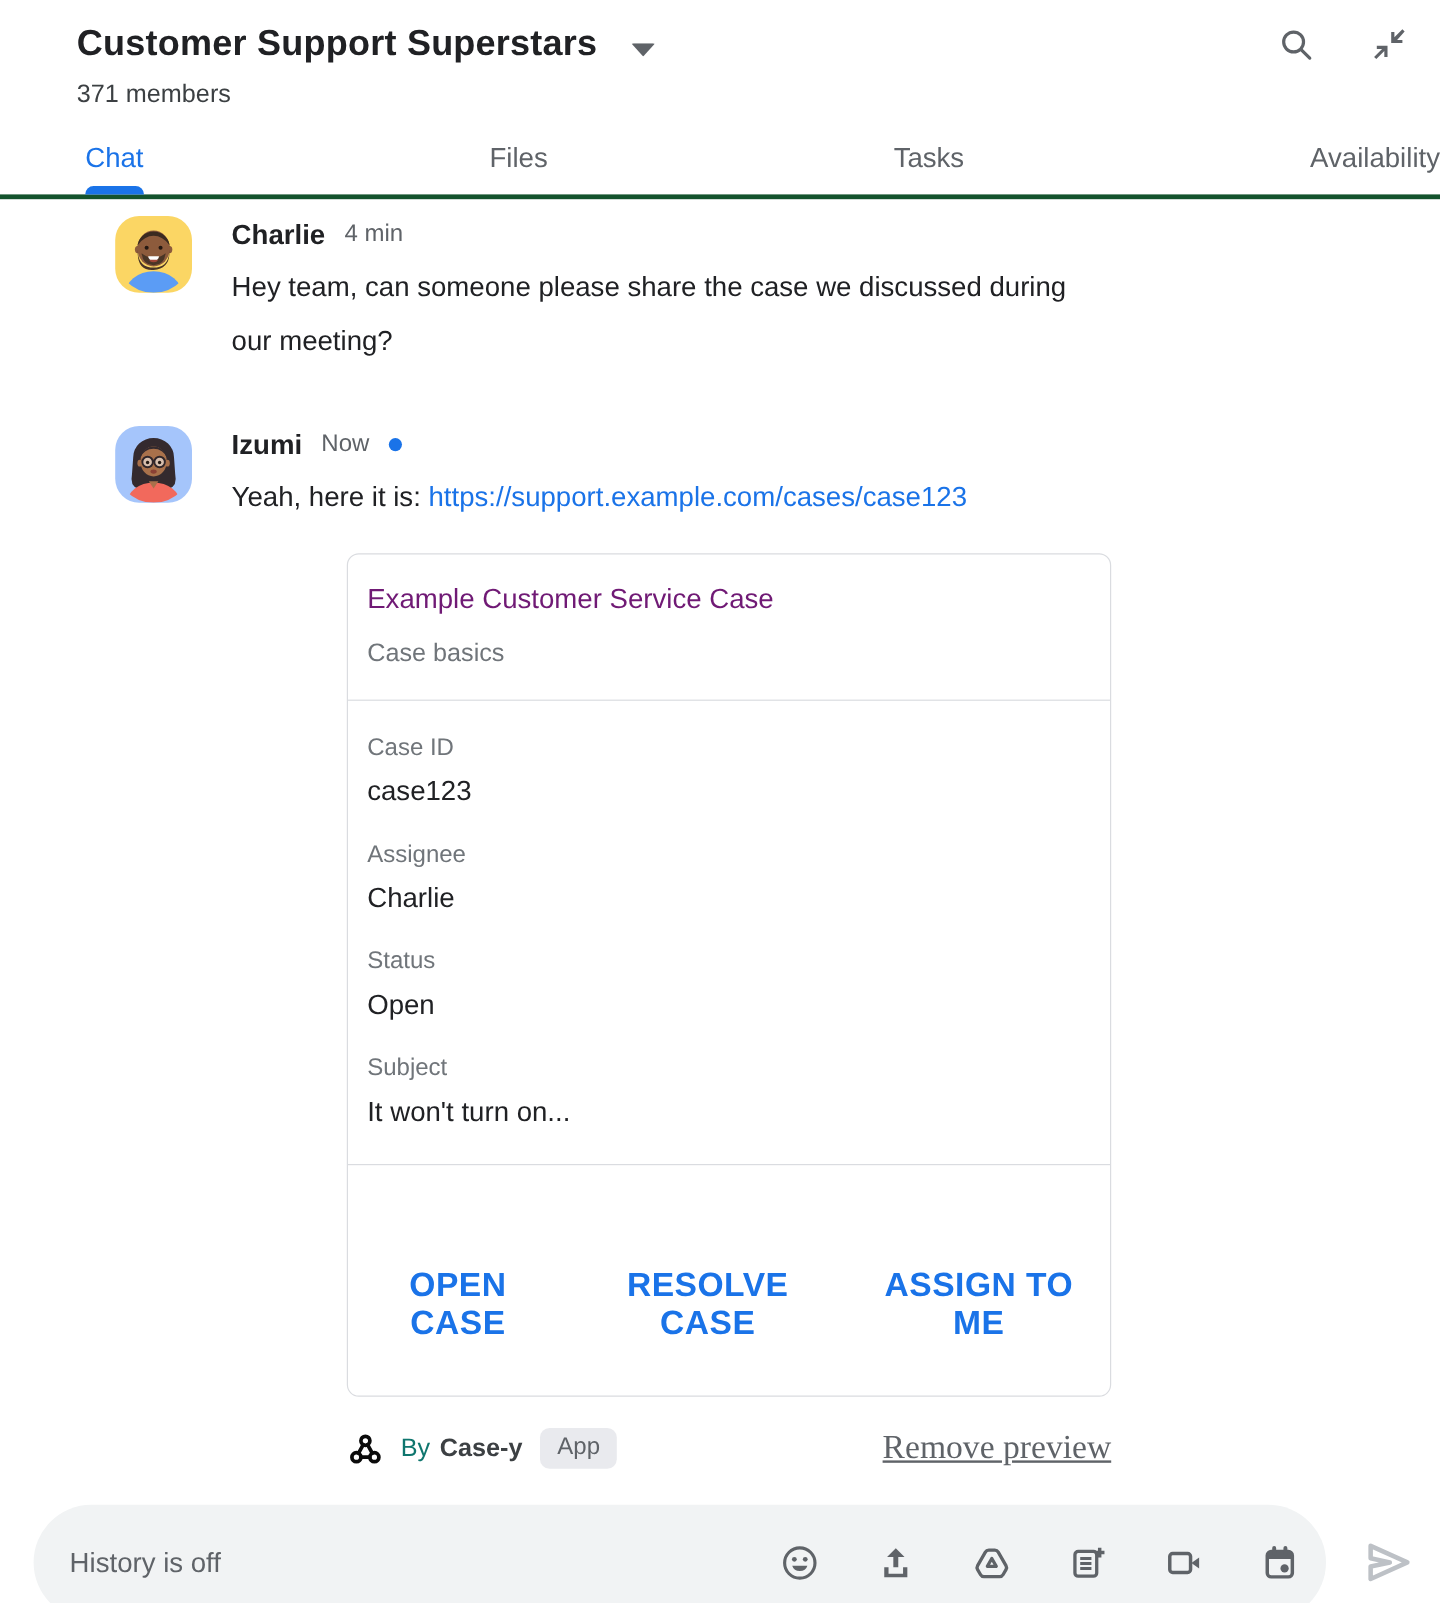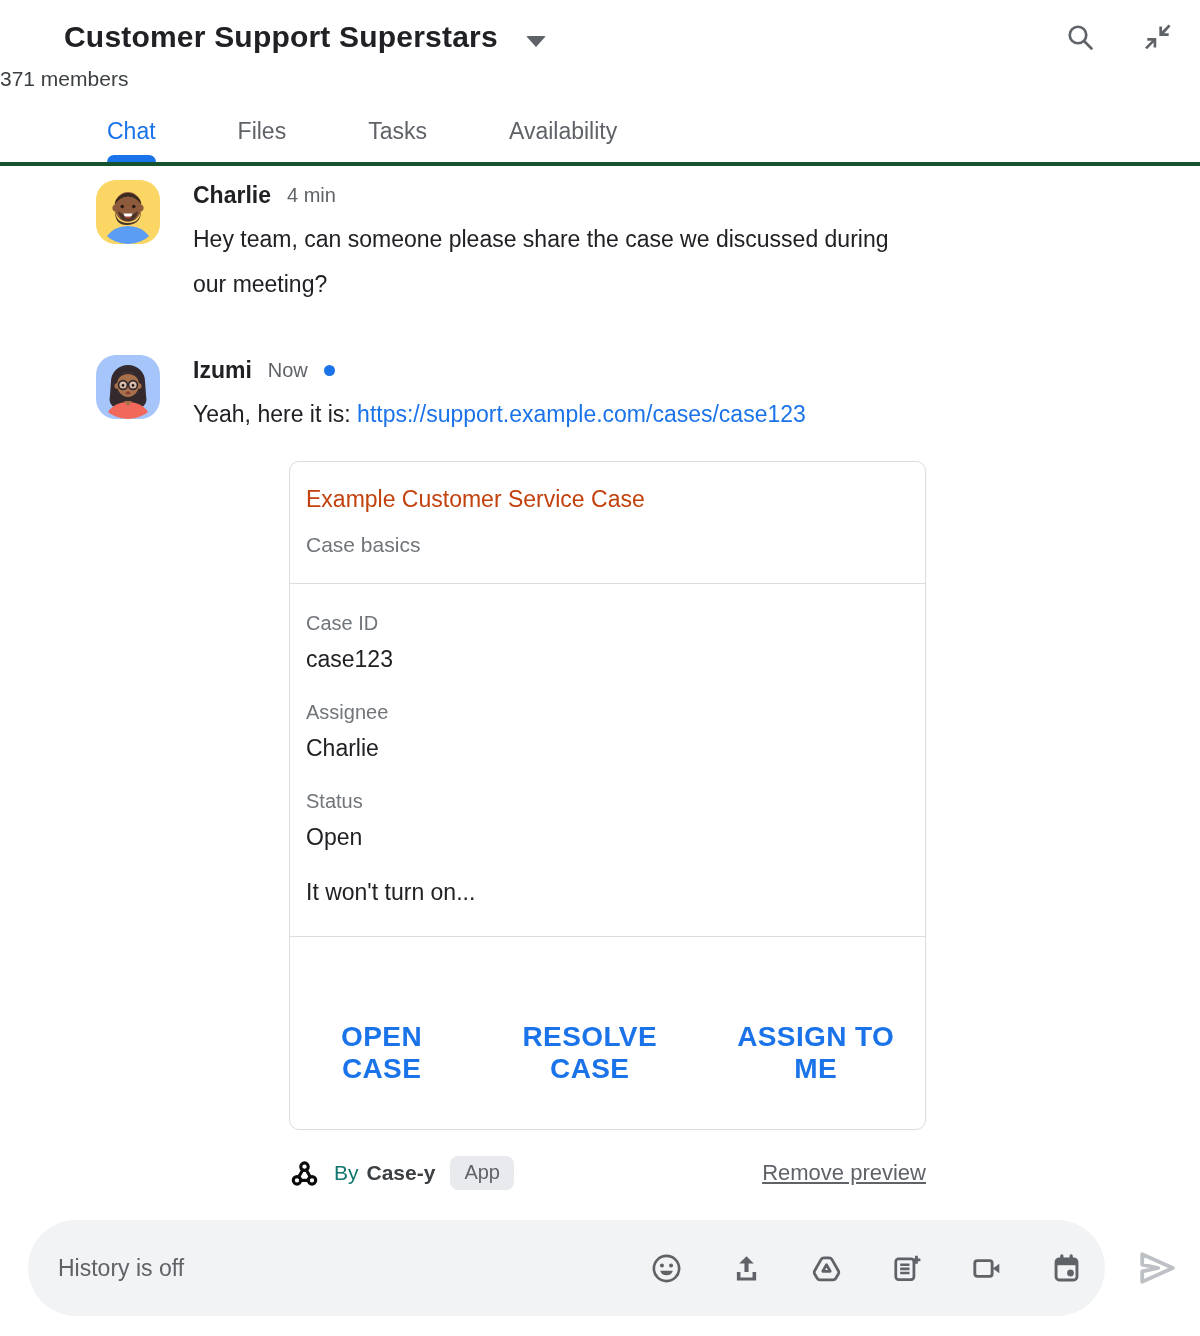--- a/index.html
+++ b/index.html
@@ -16,22 +16,22 @@
   .title-row { display:flex; align-items:center; padding:0 26px 0 64px; }
   .room-title { font-size:30px; font-weight:700; color:#202124; letter-spacing:0.2px; }
   .caret-down {
     width:0; height:0; margin-left:28px; margin-top:8px;
     border-left:10px solid transparent; border-right:10px solid transparent;
     border-top:11px solid #5f6368; border-radius:2px; cursor:pointer;
   }
   .header-icons { margin-left:auto; display:flex; align-items:center; gap:46px; }
   .hicon { width:32px; height:32px; cursor:pointer; }
   .hicon svg { width:32px; height:32px; display:block; }
-  .members { margin-top:13px; font-size:21px; color:#3c4043; }
-  .tabs { display:flex; gap:82px; padding-left:107px; margin-top:27px; }
+  .members { padding-left:64px; margin-top:13px; font-size:21px; color:#3c4043; }
+  .tabs { display:flex; gap:82px; padding-left:71px; margin-top:27px;justify-content:space-between; }
   .tab { font-size:23px; color:#5f6368; padding-bottom:17px; position:relative; cursor:pointer; }
   .tab--active { color:#1a73e8; }
   .tab--active::after {
     content:""; position:absolute; left:0; right:0; bottom:0; height:7px;
     background:#1a73e8; border-radius:7px 7px 0 0;
   }
 
   
   .chat { padding-left:96px; }
   .message { display:flex; margin-top:14px; }
@@ -49,21 +49,21 @@
   .presence-dot { width:11px; height:11px; border-radius:50%; background:#1a73e8; margin-left:16px; }
   .msg-text { font-size:23px; line-height:45px; color:#202124; margin-top:8px; max-width:730px; }
   .msg-link { color:#1a73e8; text-decoration:none; cursor:pointer; }
 
   
   .card {
     margin:24px 0 0 193px; width:637px;
     border:1px solid #dadce0; border-radius:10px; background:#fff;
   }
   .card-header { padding:24px 16px 26px; }
-  .card-title { font-size:23px; color:#c2410c; }
+  .card-title { font-size:23px; color:#701a75; }
   .card-subtitle { font-size:21px; color:#70757a; margin-top:20px; }
   .card-divider { border-top:1px solid #dadce0; }
   .card-fields { padding:28px 16px 2px; }
   .field { margin-bottom:28px; }
   .field-label { font-size:20px; color:#70757a; }
   .field-value { font-size:23px; color:#202124; margin-top:11px; }
   .card-actions { padding:42px 16px 44px; display:flex; gap:33px; }
   .card-action {
     font-size:28px; font-weight:700; color:#1a73e8; letter-spacing:0.4px;
     cursor:pointer; background:none; border:none; padding:0;
@@ -74,22 +74,22 @@
   
   .preview-footer { margin:26px 0 0 193px; width:637px; display:flex; align-items:center; }
   .webhook-icon svg { width:31px; height:31px; display:block; }
   .by-label { margin-left:14px; font-size:21px; color:#0f766e; }
   .by-name { margin-left:8px; font-size:21px; font-weight:700; color:#3c4043; }
   .app-badge {
     margin-left:15px; background:#e9eaee; color:#5f6368;
     border-radius:8px; padding:5px 14px 6px; font-size:20px;text-align:center;
   }
   .remove-preview {
-    margin-left:auto; font-size:22px; color:#5f6368;
-    text-decoration:underline; cursor:pointer;
+    margin-left:auto; font-size:28px; color:#5f6368;
+    text-decoration:underline; cursor:pointer;font-family:Liberation Serif, serif;
   }
 
   
   .composer { display:flex; align-items:center; margin:30px 16px 0 28px; }
   .input-pill {
     width:1077px; height:96px; background:#f1f3f4; border-radius:48px;
     display:flex; align-items:center; padding:0 22px 0 30px;
   }
   .placeholder { font-size:23px; color:#5f6368; flex:1; }
   .pill-icons { display:flex; align-items:center; gap:47px; }
@@ -210,20 +210,21 @@
       </div>
       <div class="field">
         <div class="field-label">Assignee</div>
         <div class="field-value">Charlie</div>
       </div>
       <div class="field">
         <div class="field-label">Status</div>
         <div class="field-value">Open</div>
       </div>
       <div class="field">
+        <div class="field-label">Subject</div>
         <div class="field-value">It won't turn on...</div>
       </div>
     </div>
     <div class="card-divider"></div>
     <div class="card-actions">
       <button class="card-action">OPEN CASE</button>
       <button class="card-action">RESOLVE CASE</button>
       <button class="card-action">ASSIGN TO ME</button>
     </div>
   </div>

